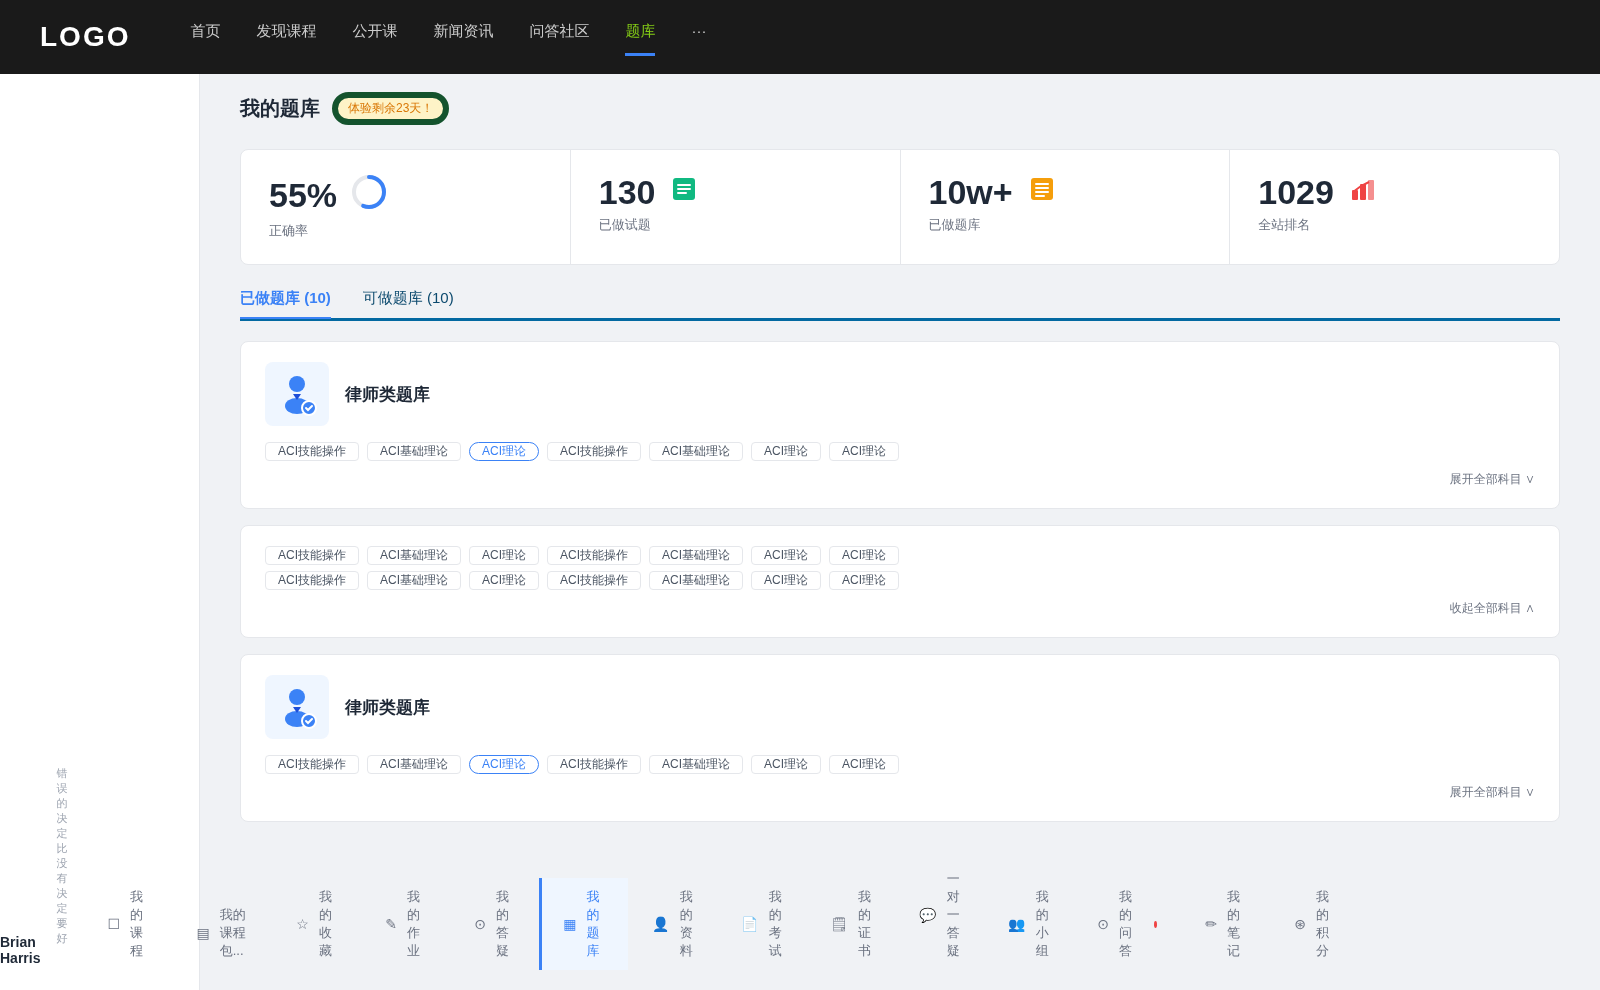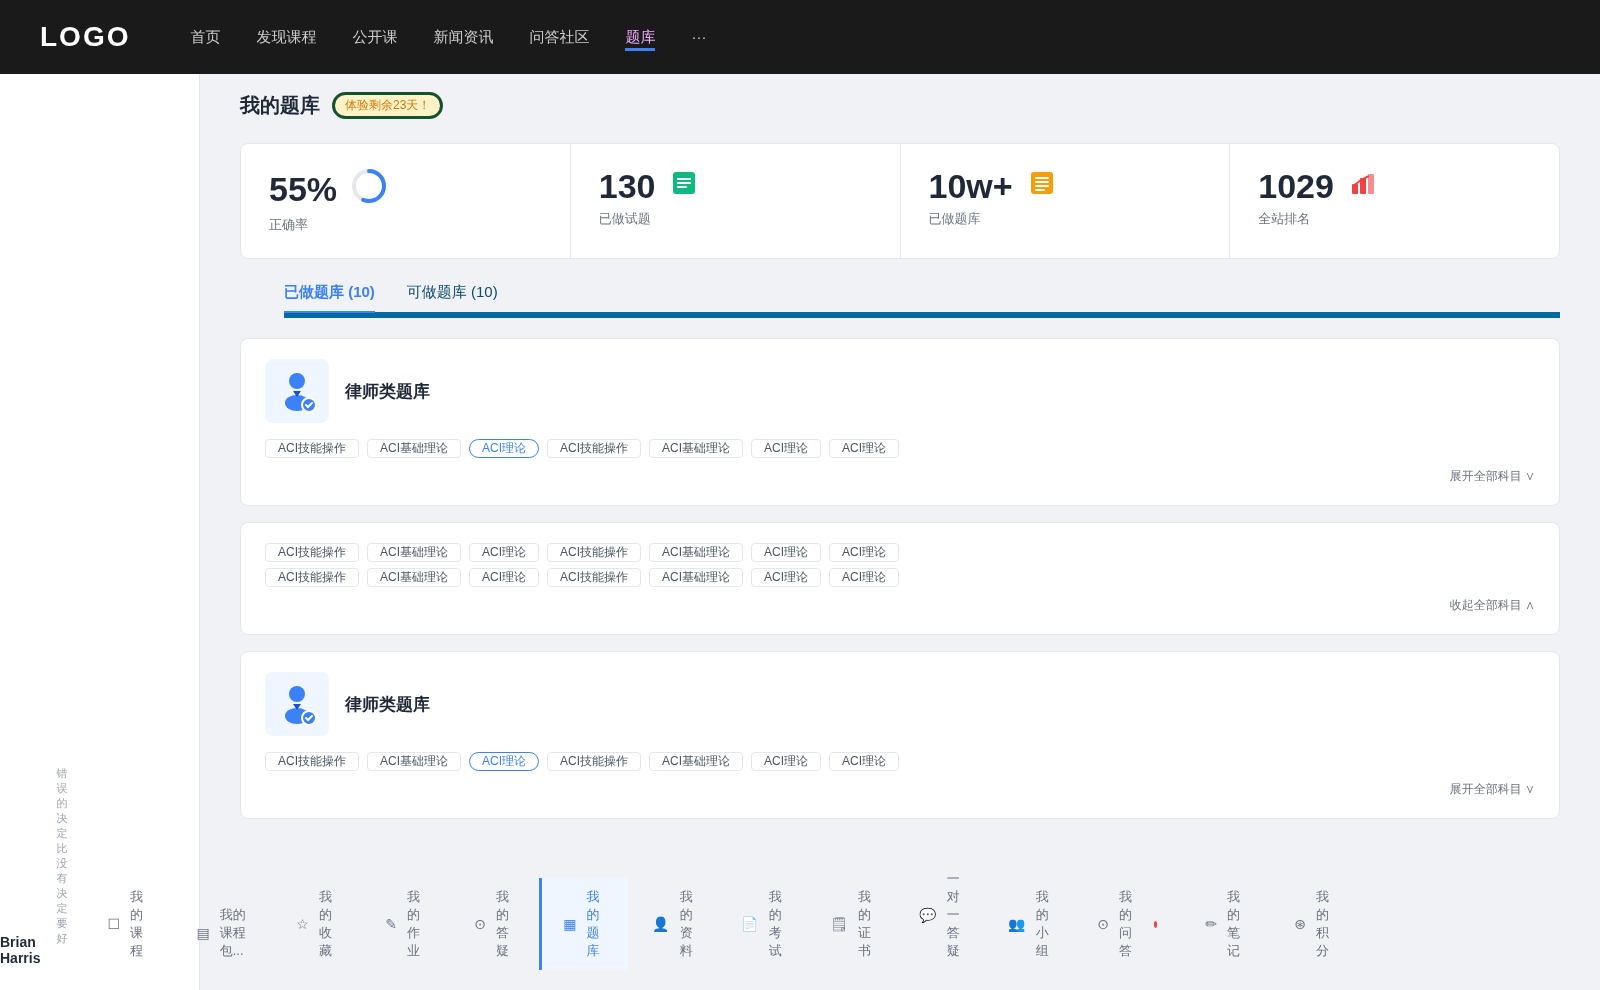--- a/index.html
+++ b/index.html
@@ -27,23 +27,23 @@
       gap: 36px;
       flex: 1;
     }
     .navbar-menu-item {
       color: #ccc;
       font-size: 15px;
       cursor: pointer;
       padding: 4px 0;
     }
     .navbar-menu-item.active {
-      color: #f0abfc;
+      color: #84cc16;
       border-bottom: 3px solid #3b82f6;
-      padding-bottom: 1px;
+      padding-bottom: 12px;
     }
     .navbar-right {
       display: flex;
       align-items: center;
       gap: 20px;
       color: #ccc;
       font-size: 14px;
     }
     .navbar-app-dl { color: #ccc; cursor: pointer; font-size: 14px; }
     .navbar-bell {
@@ -167,21 +167,21 @@
       margin-bottom: 24px;
     }
     .page-title {
       font-size: 20px;
       font-weight: 600;
       color: #1f2937;
     }
     .trial-badge {
       background: #fef3c7;
       color: #d97706;
-      border: 3px solid #14532d;
+      border: 6px solid #14532d;
       border-radius: 20px;
       padding: 2px 10px;
       font-size: 12px;
     }
 
     
     .stats-row {
       display: flex;
       background: #fff;
       border-radius: 8px;
@@ -211,22 +211,21 @@
       line-height: 1;
     }
     .stat-icon { font-size: 24px; }
     .stat-label { font-size: 13px; color: #6b7280; }
 
     
     .tabs {
       display: flex;
       gap: 32px;
       margin-bottom: 20px;
-      border-bottom: 6px solid #0369a1;
-      margin-left: 44px;
+      border-bottom: 3px solid #0369a1;
     }
     .tab {
       font-size: 15px;
       padding-bottom: 10px;
       cursor: pointer;
       color: #0c4a6e;
       position: relative;
     }
     .tab.active {
       color: #3b82f6;

